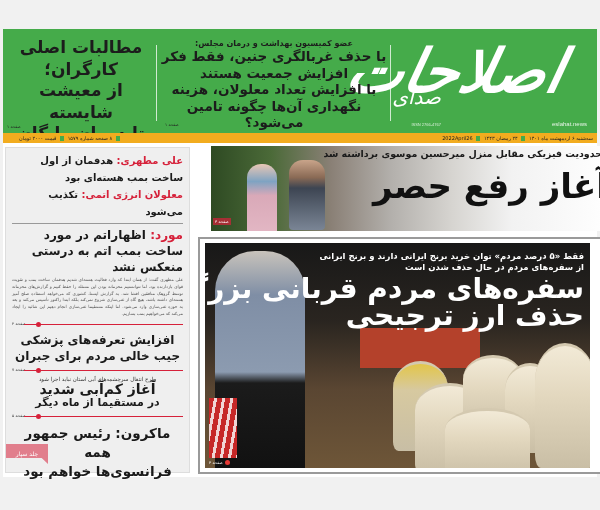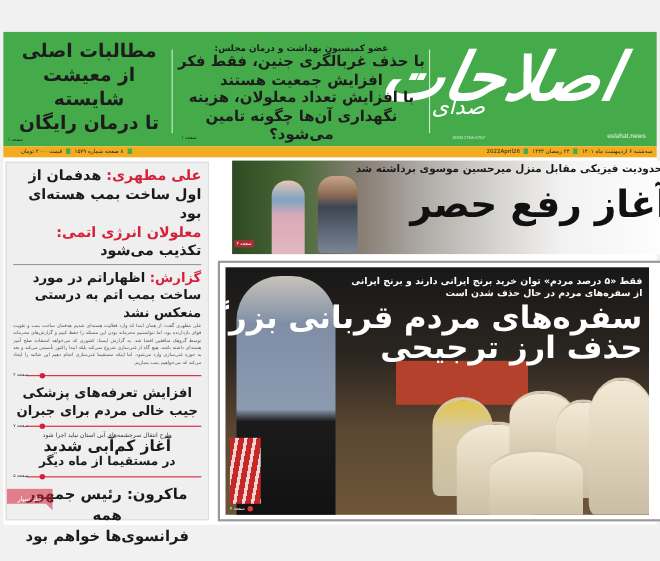--- a/index.html
+++ b/index.html
@@ -27,21 +27,21 @@
   
   .strip { position: absolute; left: 0; top: 104px; width: 594px; height: 10px; background: #f2ac1f; font-size: 5px; color: #222; }
   .strip-right { position: absolute; right: 4px; top: 2px; direction: rtl; white-space: nowrap; }
   .strip-left { position: absolute; left: 16px; top: 2px; direction: rtl; white-space: nowrap; }
   .sq { display: inline-block; width: 4px; height: 5px; background: #45ab4a; vertical-align: middle; margin: 0 2px; }
 
   
   .leftcol { position: absolute; left: 2px; top: 118px; width: 185px; height: 326px; background: #efefef; border: 1px solid #ddd; direction: rtl; }
   .lc-block { padding: 4px 6px 0 6px; text-align: right; }
   .red { color: #d6213a; }
-  .lc-h1 { font-size: 13px; font-weight: bold; line-height: 17px; color: #1a1a1a; }
+  .lc-h1 { font-size: 10px; font-weight: bold; line-height: 17px; color: #1a1a1a; }
   .lc-h2 { font-size: 12px; font-weight: bold; line-height: 16px; color: #1a1a1a; }
   .lc-body { font-size: 4.3px; line-height: 6.8px; color: #555; text-align: justify; margin-top: 2px; }
   .lc-rule { height: 1px; background: #999; margin: 3px 6px; }
   .page-ref { position: relative; height: 8px; margin: 2px 6px 0 6px; }
   .page-ref .line { position: absolute; left: 12px; right: 0; top: 4px; height: 1px; background: #d6213a; }
   .page-ref .dot { position: absolute; left: 24px; top: 2px; width: 5px; height: 5px; border-radius: 50%; background: #d6213a; }
   .page-ref .lbl { position: absolute; left: 0; top: 1px; font-size: 4px; color: #333; }
   .lc-center { text-align: center; }
   .lc-kicker { font-size: 5.5px; color: #333; text-align: center; }
   .watermark { position: absolute; left: 0; bottom: 8px; width: 42px; height: 20px; background: rgba(214,33,58,0.55); color: #fff; font-size: 6px; line-height: 20px; text-align: center; clip-path: polygon(0 0,100% 0,100% 100%,85% 70%,0 70%); }
@@ -84,20 +84,21 @@
       <div class="kicker">عضو کمیسیون بهداشت و درمان مجلس:</div>
       <div class="hl">با حذف غربالگری جنین، فقط فکر</div>
       <div class="hl">افزایش جمعیت هستند</div>
       <div class="hl">با افزایش تعداد معلولان، هزینه</div>
       <div class="hl">نگهداری آن‌ها چگونه تامین می‌شود؟</div>
       <span class="mast-page" style="left:4px;bottom:6px">صفحه ۱</span>
     </div>
 
     <div class="mast-left">
       <div>مطالبات اصلی</div>
+      <div>کارگران؛</div>
       <div>از معیشت شایسته</div>
       <div>تا درمان رایگان</div>
     </div>
     <span class="mast-page" style="left:4px;bottom:4px">صفحه ۱</span>
   </div>
 
   <div class="strip">
     <div class="strip-right">
       <span>سه‌شنبه ۶ اردیبهشت ماه ۱۴۰۱</span>
       <span class="sq"></span>
@@ -121,21 +122,21 @@
         <span>هدفمان از اول ساخت بمب هسته‌ای بود</span>
       </div>
       <div class="lc-h1">
         <span class="red">معلولان انرژی اتمی:</span>
         <span>تکذیب می‌شود</span>
       </div>
     </div>
     <div class="lc-rule"></div>
     <div class="lc-block" style="padding-top:0">
       <div class="lc-h2">
-        <span class="red">گزارش:</span>
+        <span class="red">مورد:</span>
         <span>اظهاراتم در مورد ساخت بمب اتم به درستی منعکس نشد</span>
       </div>
       <div class="lc-body">علی مطهری گفت: از همان ابتدا که وارد فعالیت هسته‌ای شدیم هدفمان ساخت بمب و تقویت قوای بازدارنده بود، اما نتوانستیم محرمانه بودن این مسئله را حفظ کنیم و گزارش‌های محرمانه توسط گروهک منافقین افشا شد. به گزارش ایسنا، کشوری که می‌خواهد استفاده صلح آمیز هسته‌ای داشته باشد، هیچ گاه از غنی‌سازی شروع نمی‌کند بلکه ابتدا راکتور تأسیس می‌کند و بعد به حوزه غنی‌سازی وارد می‌شود. اما اینکه مستقیما غنی‌سازی انجام دهیم این شائبه را ایجاد می‌کند که می‌خواهیم بمب بسازیم.</div>
     </div>
     <div class="page-ref">
       <span class="lbl">صفحه ۲</span>
       <span class="dot"></span>
       <span class="line"></span>
     </div>
 

